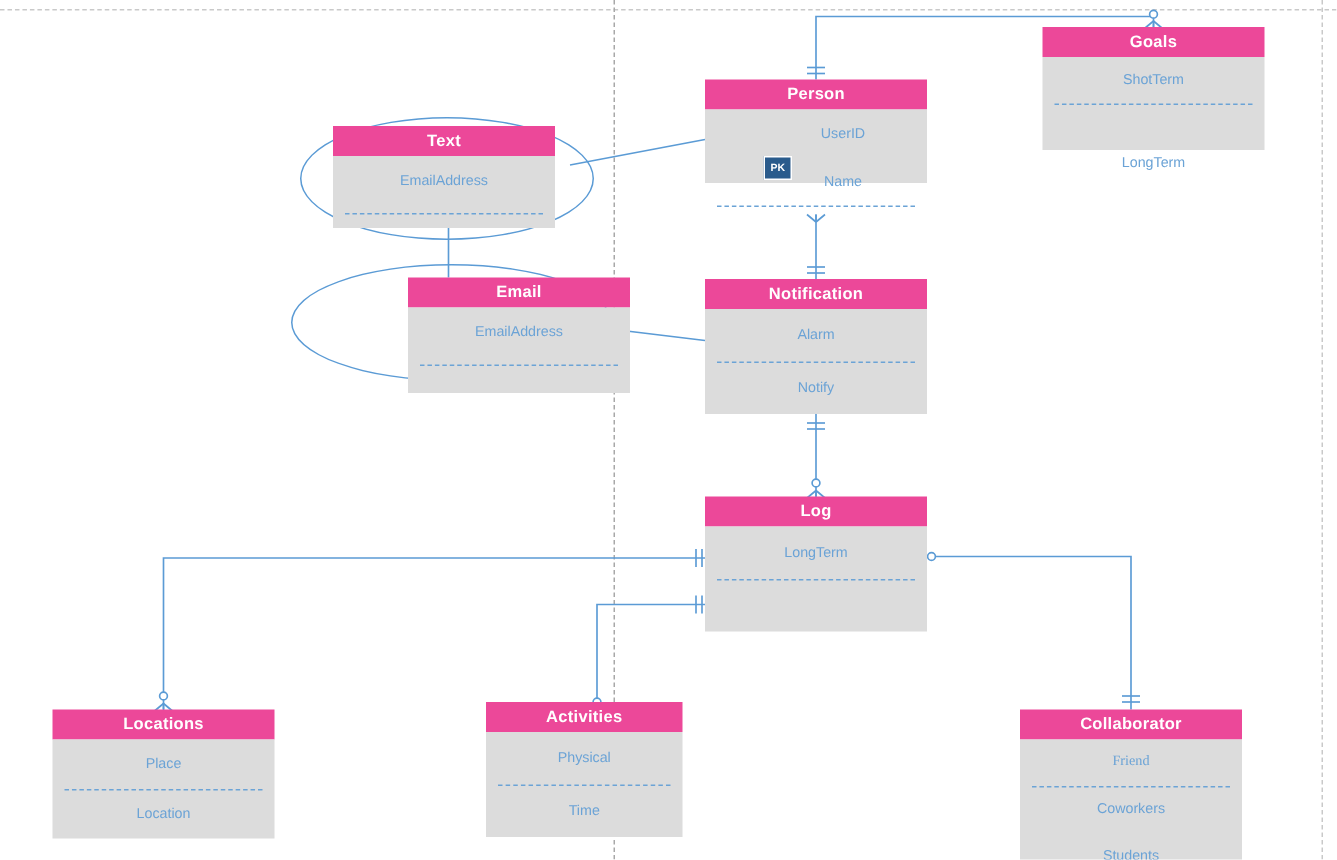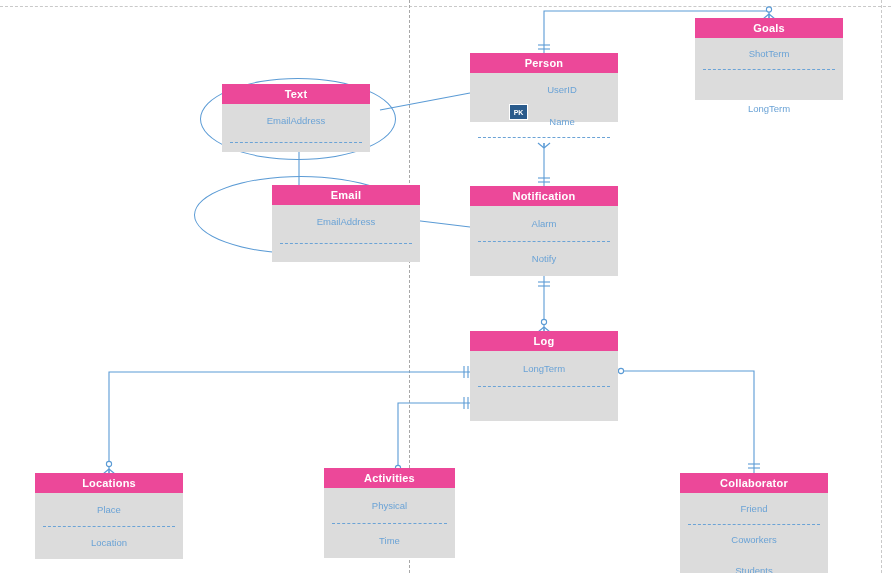--- a/index.html
+++ b/index.html
@@ -228,21 +228,21 @@
       <div class="attr-sep" style="top:35px;"></div>
       <div class="attr" style="height:35px;line-height:35px;">
         <span>Time</span>
       </div>
     </div>
   </div>
 
   <div class="entity" style="left:680px;top:473px;width:148px;">
     <div class="ent-head">Collaborator</div>
     <div class="ent-body" style="height:100px;">
-      <div class="attr" style="height:31px;line-height:31px;">
+      <div class="attr" style="height:31px;line-height:31px;font-family:Liberation Serif, serif;">
         <span>Friend</span>
       </div>
       <div class="attr-sep" style="top:31px;"></div>
       <div class="attr" style="height:31px;line-height:31px;">
         <span>Coworkers</span>
       </div>
       <div class="attr" style="height:31px;line-height:31px;">
         <span>Students</span>
       </div>
     </div>

